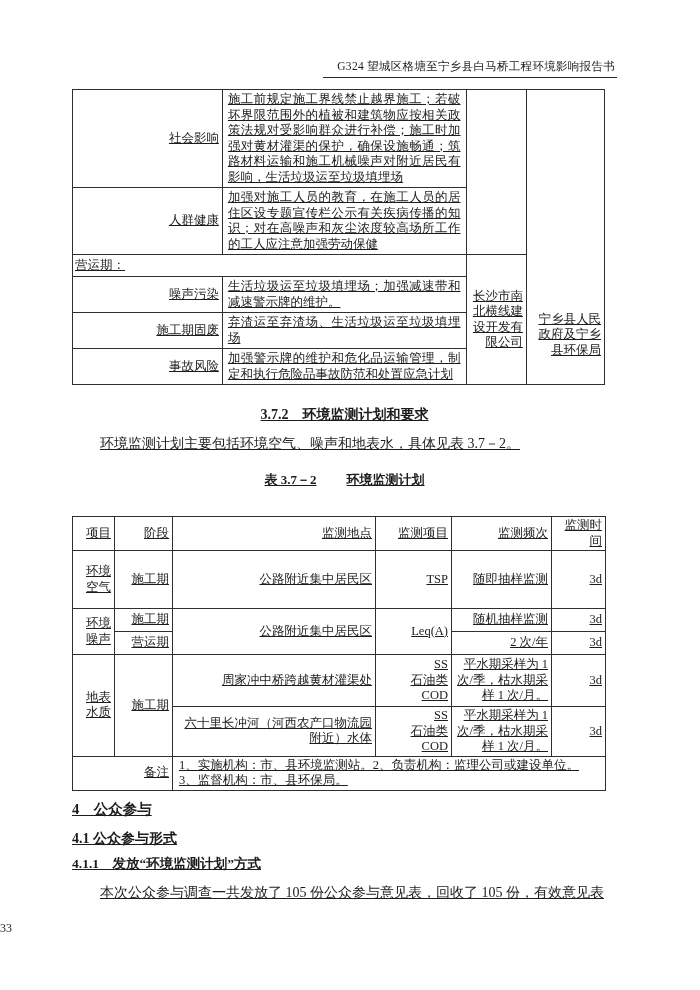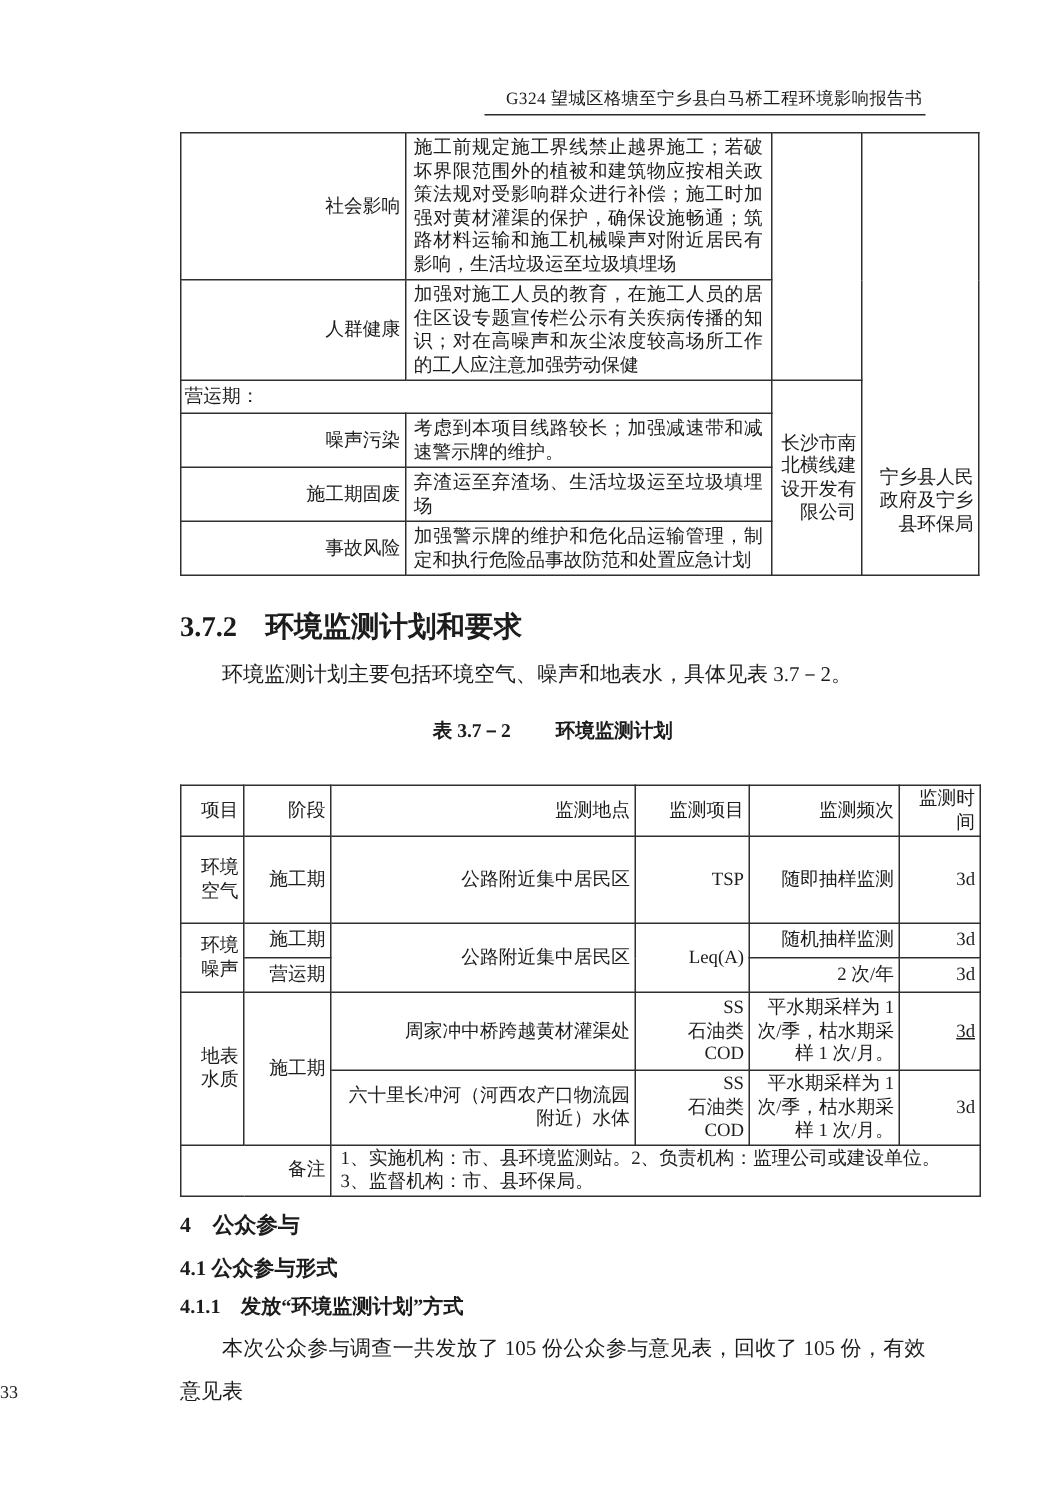--- a/index.html
+++ b/index.html
@@ -4,21 +4,21 @@
 <style>
   * { box-sizing: border-box; margin: 0; padding: 0; }
   html, body { background: #ffffff; }
   body {
     width: 700px; height: 990px;
     font-family: "Liberation Serif", "DejaVu Serif", serif;
     color: #1c1c1c;
     position: relative;
     overflow: hidden;
   }
-  .page { padding: 56px 83px 0 120px; }
+  .page { padding: 56px 83px 0 72px; text-decoration: underline; }
 
   
   .pg-header { text-align: right; margin-bottom: 11px; }
   .pg-header .hdr-rule {
     display: inline-block;
     font-size: 11.5px;
     letter-spacing: 0.3px;
     padding: 0 2px 3px 14px;
     border-bottom: 1px solid #2a2a2a;
   }
@@ -40,21 +40,21 @@
   .t1 tr.r1 { height: 95px; }
   .t1 tr.r2 { height: 66px; }
   .t1 tr.r3 { height: 22px; }
   .t1 tr.r4 { height: 30px; }
   .t1 tr.r5 { height: 30px; }
   .t1 tr.r6 { height: 35px; }
   .t1 td.phase-row { text-align: left; padding-left: 2px; }
   .t1 td.vbottom { vertical-align: bottom; padding-bottom: 26px; }
 
   
-  .h-sub { font-size: 19px; font-weight: 600; margin-top: 21px; }
+  .h-sub { font-size: 14px; font-weight: 600; margin-top: 21px; text-align: center; }
   .para { font-size: 14px; line-height: 29px; text-indent: 2em;
           text-align: justify; text-justify: inter-ideograph; margin-top: 5px; }
   .caption { text-align: center; font-weight: bold; font-size: 13px; margin-top: 13px; }
   .caption .cap-title { margin-left: 30px; text-align: right; }
 
   
   .t2 { margin-top: 27px; border-radius: 22px; }
   .t2 tr.hrow { height: 24px; }
   .t2 tr.airR { height: 58px; }
   .t2 tr.nz1 { height: 23px; }
@@ -95,21 +95,21 @@
       <tr class="r2">
         <td>人群健康</td>
         <td class="measure">加强对施工人员的教育，在施工人员的居住区设专题宣传栏公示有关疾病传播的知识；对在高噪声和灰尘浓度较高场所工作的工人应注意加强劳动保健</td>
       </tr>
       <tr class="r3">
         <td colspan="2" class="phase-row">营运期：</td>
         <td rowspan="4">长沙市南北横线建设开发有限公司</td>
       </tr>
       <tr class="r4">
         <td>噪声污染</td>
-        <td class="measure">考虑到本项目线路较长；加强减速带和减速警示牌的维护。</td>
+        <td class="measure">生活垃圾运至垃圾填埋场；加强减速带和减速警示牌的维护。</td>
       </tr>
       <tr class="r5">
         <td>施工期固废</td>
         <td class="measure">弃渣运至弃渣场、生活垃圾运至垃圾填埋场</td>
       </tr>
       <tr class="r6">
         <td>事故风险</td>
         <td class="measure">加强警示牌的维护和危化品运输管理，制定和执行危险品事故防范和处置应急计划</td>
       </tr>
     </tbody>

